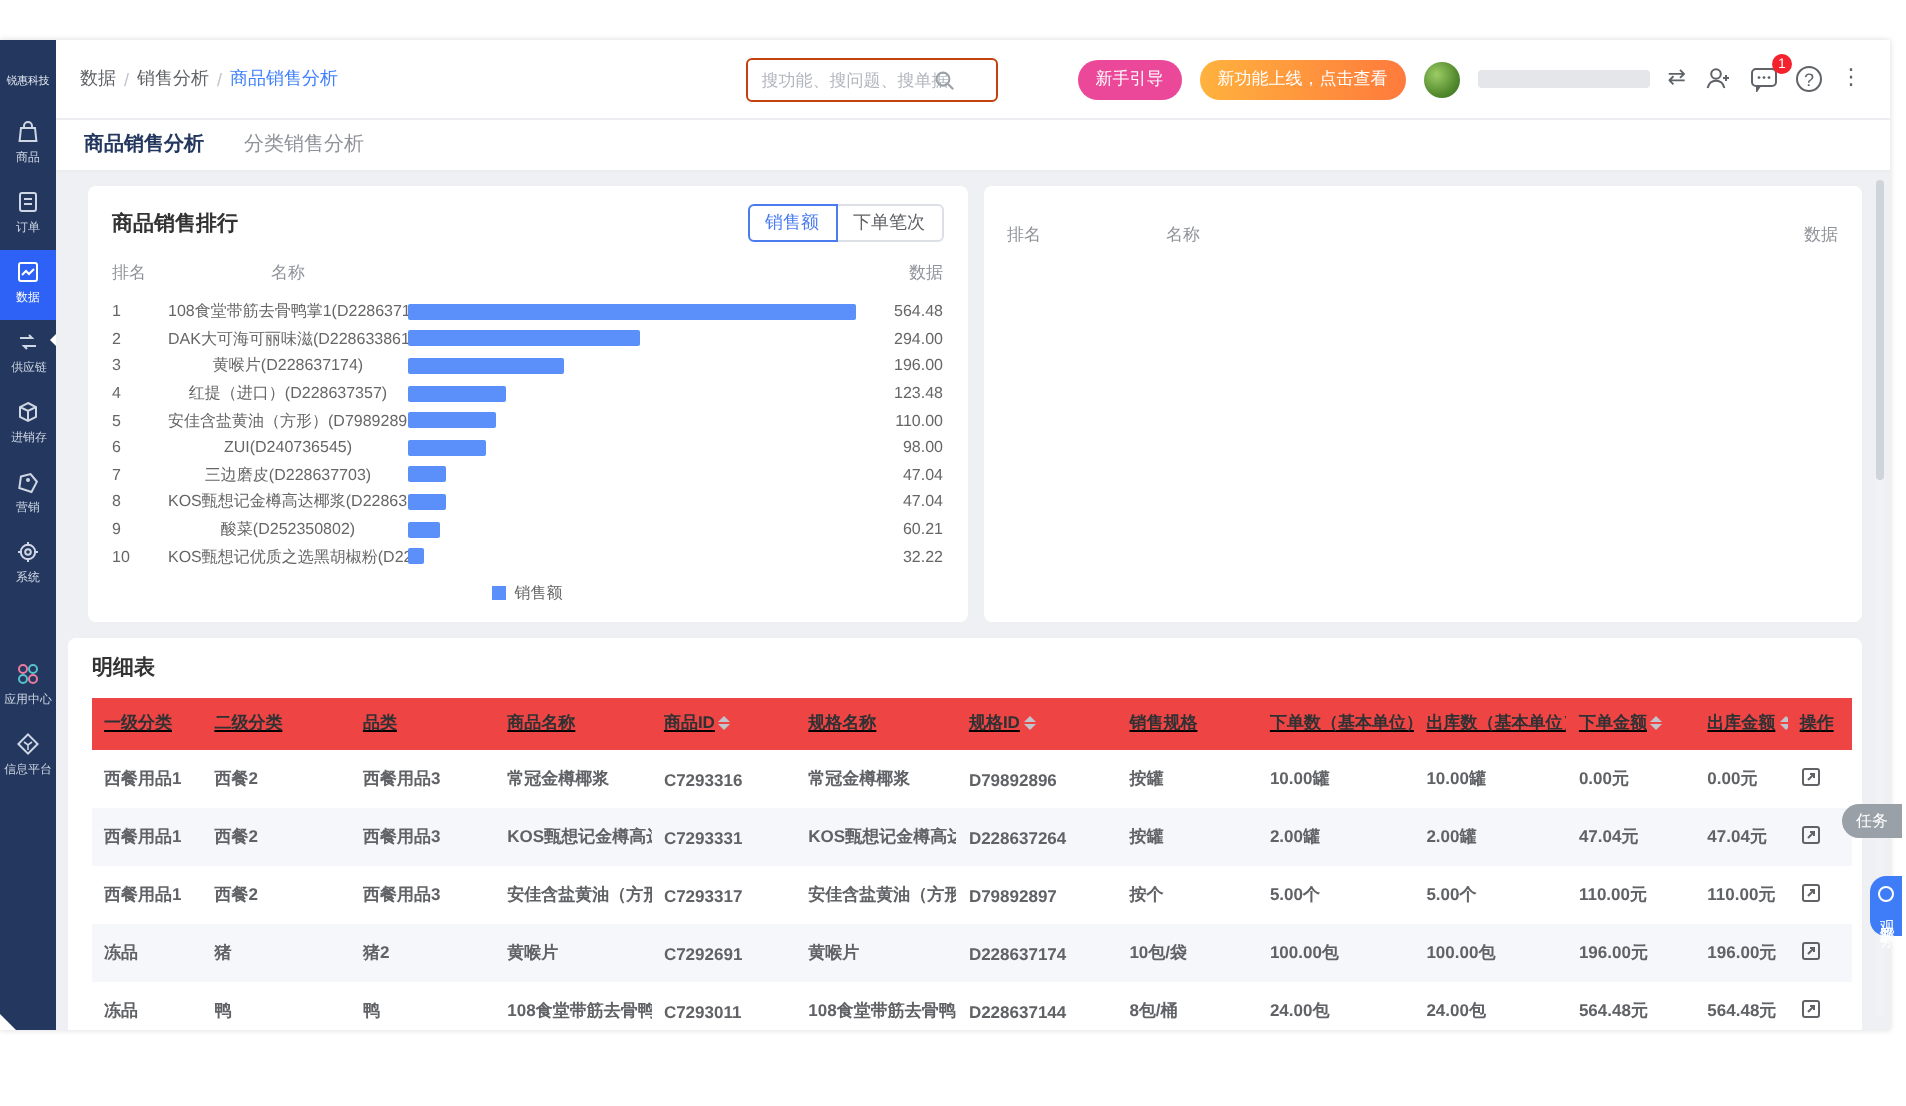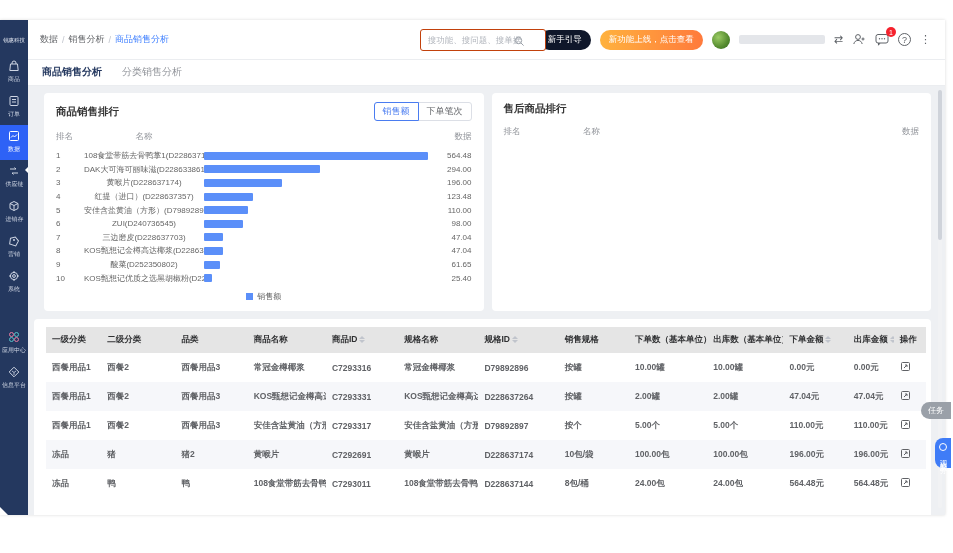--- a/index.html
+++ b/index.html
@@ -27,21 +27,21 @@
   .crumbs { display:flex; align-items:center; font-size:9px; color:#606266; gap:4px; white-space:nowrap; }
   .crumb-link { cursor:pointer; }
   .crumb-sep { color:#c0c4cc; }
   .crumb-cur { color:#4080ff; }
   .topbar-right { margin-left:auto; display:flex; align-items:center; gap:9px; }
   .searchbox { position:relative; width:126px; height:22px; }
   .searchbox input { width:100%; height:100%; border:1px solid #c2410c; border-radius:3px; font-size:8.5px; padding:0 20px 0 7px; color:#333; outline:none;margin-left:16px; }
   .searchbox input::placeholder { color:#b2b6bd; }
   .searchbox .mag { position:absolute; right:5px; top:4px; }
   .pill { height:20px; border:none; border-radius:10px; font-size:8.5px; color:#fff; padding:0 9px; cursor:pointer; white-space:nowrap; }
-  .pill-blue { background:#0f172a; }
+  .pill-blue { background:#ec4899;margin-left:47px; }
   .pill-orange { background:linear-gradient(90deg,#ffb23e,#ff7a3c); }
   .avatar { width:18px; height:18px; border-radius:50%; background:radial-gradient(circle at 35% 35%,#9ccc65,#558b2f 60%,#33691e); cursor:pointer; flex:none; }
   .name-blur { width:86px; height:9px; background:#e4e6ea; border-radius:2px; }
   .glyph { font-size:11px; color:#5f6368; cursor:pointer; line-height:1; }
   .iconbtn { position:relative; cursor:pointer; display:flex; align-items:center; }
   .badge { position:absolute; top:-6px; right:-7px; min-width:10px; height:10px; background:#f5222d; color:#fff; font-size:7px; border-radius:5px; display:flex; align-items:center; justify-content:center; padding:0 2px; }
   .help-circle { width:13px; height:13px; border:1px solid #5f6368; border-radius:50%; font-size:9px; color:#5f6368; display:flex; align-items:center; justify-content:center; cursor:pointer; }
 
   .tabbar { height:26px; background:#fff; border-bottom:1px solid #ebedf0; display:flex; align-items:flex-end; gap:20px; padding:0 0 6px 14px; flex:none; }
   .tab { font-size:10px; color:#909399; cursor:pointer; white-space:nowrap; }
@@ -70,21 +70,21 @@
   .bar { height:8px; background:#5b8ff9; border-radius:1px; }
   .legend { display:flex; align-items:center; justify-content:center; gap:4px; font-size:8px; color:#666; margin-top:4px; }
   .legend .sq { width:7px; height:7px; background:#5b8ff9; }
   .empty-body { flex:1; }
 
   
   .table-card { margin-top:8px; height:202px; overflow:hidden; padding:8px 12px 0; }
   .table-title { font-size:10.5px; font-weight:bold; color:#333; margin-bottom:8px; }
   table { border-collapse:collapse; table-layout:fixed; width:880px; }
   th,td { font-size:8.5px; white-space:nowrap; overflow:hidden; text-align:left; padding:0 4px 0 6px; }
-  thead tr { background:#e5e5e5; height:26px; }
+  thead tr { background:#ef4444; height:26px;text-decoration:underline; }
   th { color:#303133; font-weight:bold; }
   tbody tr { height:29px; background:#fff;font-weight:bold; }
   tbody tr:nth-child(even) { background:#f6f7fa; }
   td { color:#606266; }
   .sorter { display:inline-block; vertical-align:middle; margin-left:2px; }
   .sorter i { display:block; width:0; height:0; border-left:3px solid transparent; border-right:3px solid transparent; }
   .sorter .up { border-bottom:3px solid #c0c4cc; margin-bottom:1px; }
   .sorter .dn { border-top:3px solid #c0c4cc; }
   .op-btn { cursor:pointer; display:inline-block; }
 
@@ -323,52 +323,50 @@
                     <span class="bar" style="display: block; width: 8.33333%;"></span>
                   </span>
                   <span class="col-val">47.04</span>
                 </div>
               <div class="rank-row">
                   <span class="col-rank">9</span>
                   <span class="col-name">酸菜(D252350802)</span>
                   <span class="col-barzone">
                     <span class="bar" style="display: block; width: 6.94444%;"></span>
                   </span>
-                  <span class="col-val">61.65</span>
+                  <span class="col-val">60.21</span>
                 </div>
               <div class="rank-row">
                   <span class="col-rank">10</span>
                   <span class="col-name">KOS甄想记优质之选黑胡椒粉(D228634296)</span>
                   <span class="col-barzone">
                     <span class="bar" style="display: block; width: 3.47222%;"></span>
                   </span>
-                  <span class="col-val">25.40</span>
+                  <span class="col-val">32.22</span>
                 </div>
             </div>
             <div class="legend">
               <span class="sq"></span>
               <span>销售额</span>
             </div>
           </section>
 
           <section class="card rank-card">
-            <div class="card-head">
-              <span class="card-title">售后商品排行</span>
-            </div>
             <div class="list-head">
               <span class="col-rank">排名</span>
               <span class="col-name">名称</span>
               <span class="col-barzone"></span>
               <span class="col-val">数据</span>
             </div>
             <div class="empty-body"></div>
           </section>
         </div>
 
         <section class="card table-card">
+          <div class="table-title">明细表</div>
           <table>
             <colgroup>
               <col style="width:55px">
                 <col style="width:74px">
                 <col style="width:72px">
                 <col style="width:78px">
                 <col style="width:72px">
                 <col style="width:80px">
                 <col style="width:80px">
                 <col style="width:70px">

